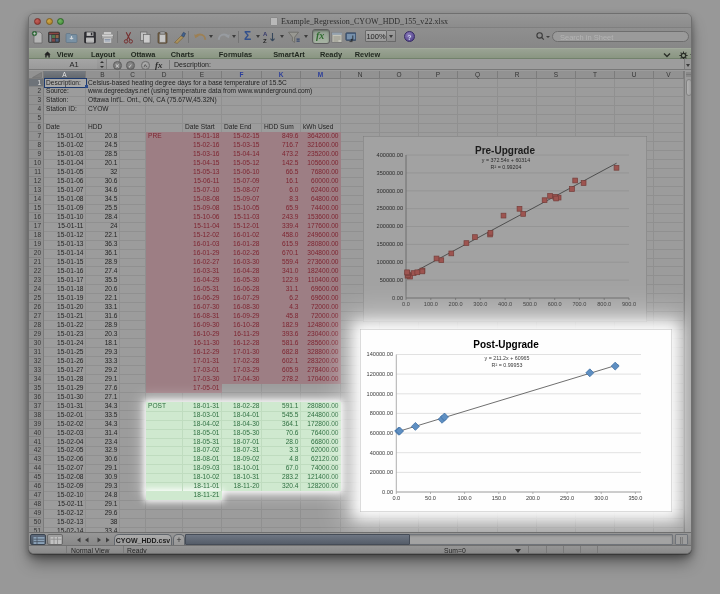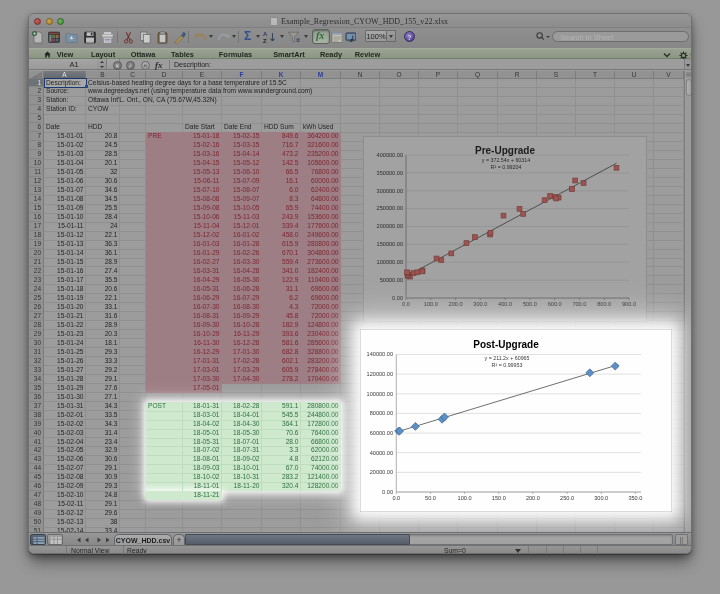--- a/index.html
+++ b/index.html
@@ -148,21 +148,21 @@
 <div class="a" style="left:523px;top:3px;width:137px;height:11px;border-radius:6px;background:#9a9a9a;border:1px solid #6e6e6e;"></div>
 <div class="a" style="left:531px;top:4.5px;font-size:7.5px;color:#b4b4b4;">Search in Sheet</div>
 </div>
 <div id="ribbon">
 <svg class="a" style="left:14.5px;top:2px" width="7" height="7" viewBox="0 0 8 8">
         <path d="M4 .5 7.6 4H6.6v3.4H5V5H3v2.4H1.4V4H.4z" fill="#222"></path>
       </svg>
 <div class="ribtab" style="left:16.0px;width:40px;">View</div>
 <div class="ribtab" style="left:54.0px;width:40px;">Layout</div>
 <div class="ribtab" style="left:94.0px;width:40px;">Ottawa</div>
-<div class="ribtab" style="left:133.5px;width:40px;">Tables</div>
+<div class="ribtab" style="left:133.5px;width:40px;">Charts</div>
 <div class="ribtab" style="left:182.5px;width:48px;">Formulas</div>
 <div class="ribtab" style="left:236.0px;width:48px;">SmartArt</div>
 <div class="ribtab" style="left:285.0px;width:34px;">Ready</div>
 <div class="ribtab" style="left:318.5px;width:40px;">Review</div>
 <div class="ribsep" style="left:53.5px;"></div>
 <div class="ribsep" style="left:91.7px;"></div>
 <div class="ribsep" style="left:133px;"></div>
 <div class="ribsep" style="left:182px;"></div>
 <div class="ribsep" style="left:233px;"></div>
 <div class="ribsep" style="left:285px;"></div>

